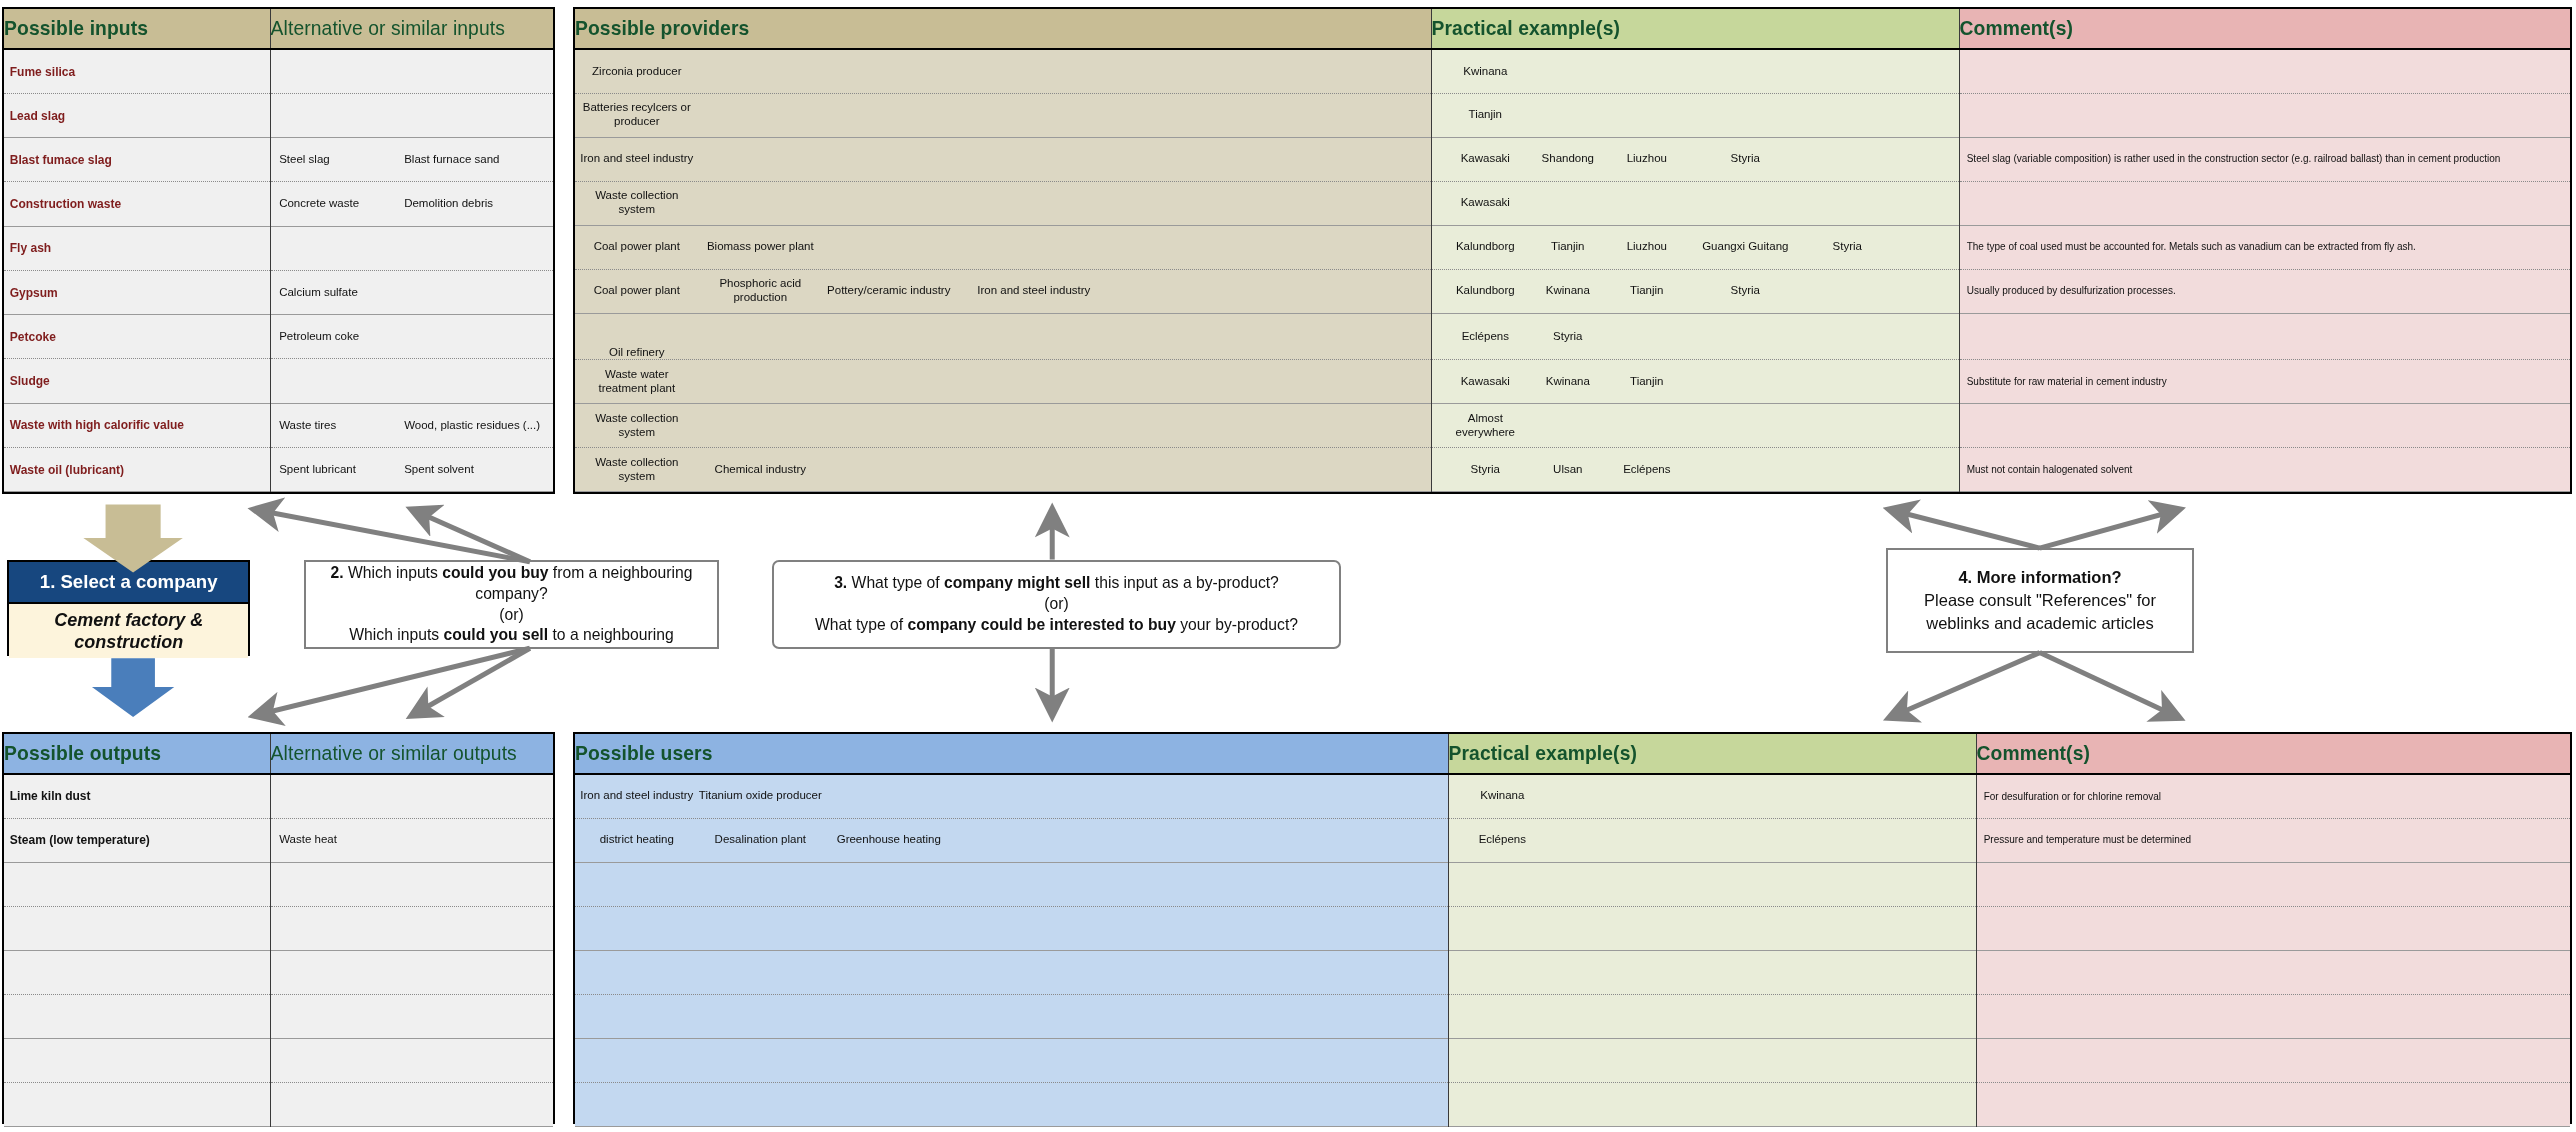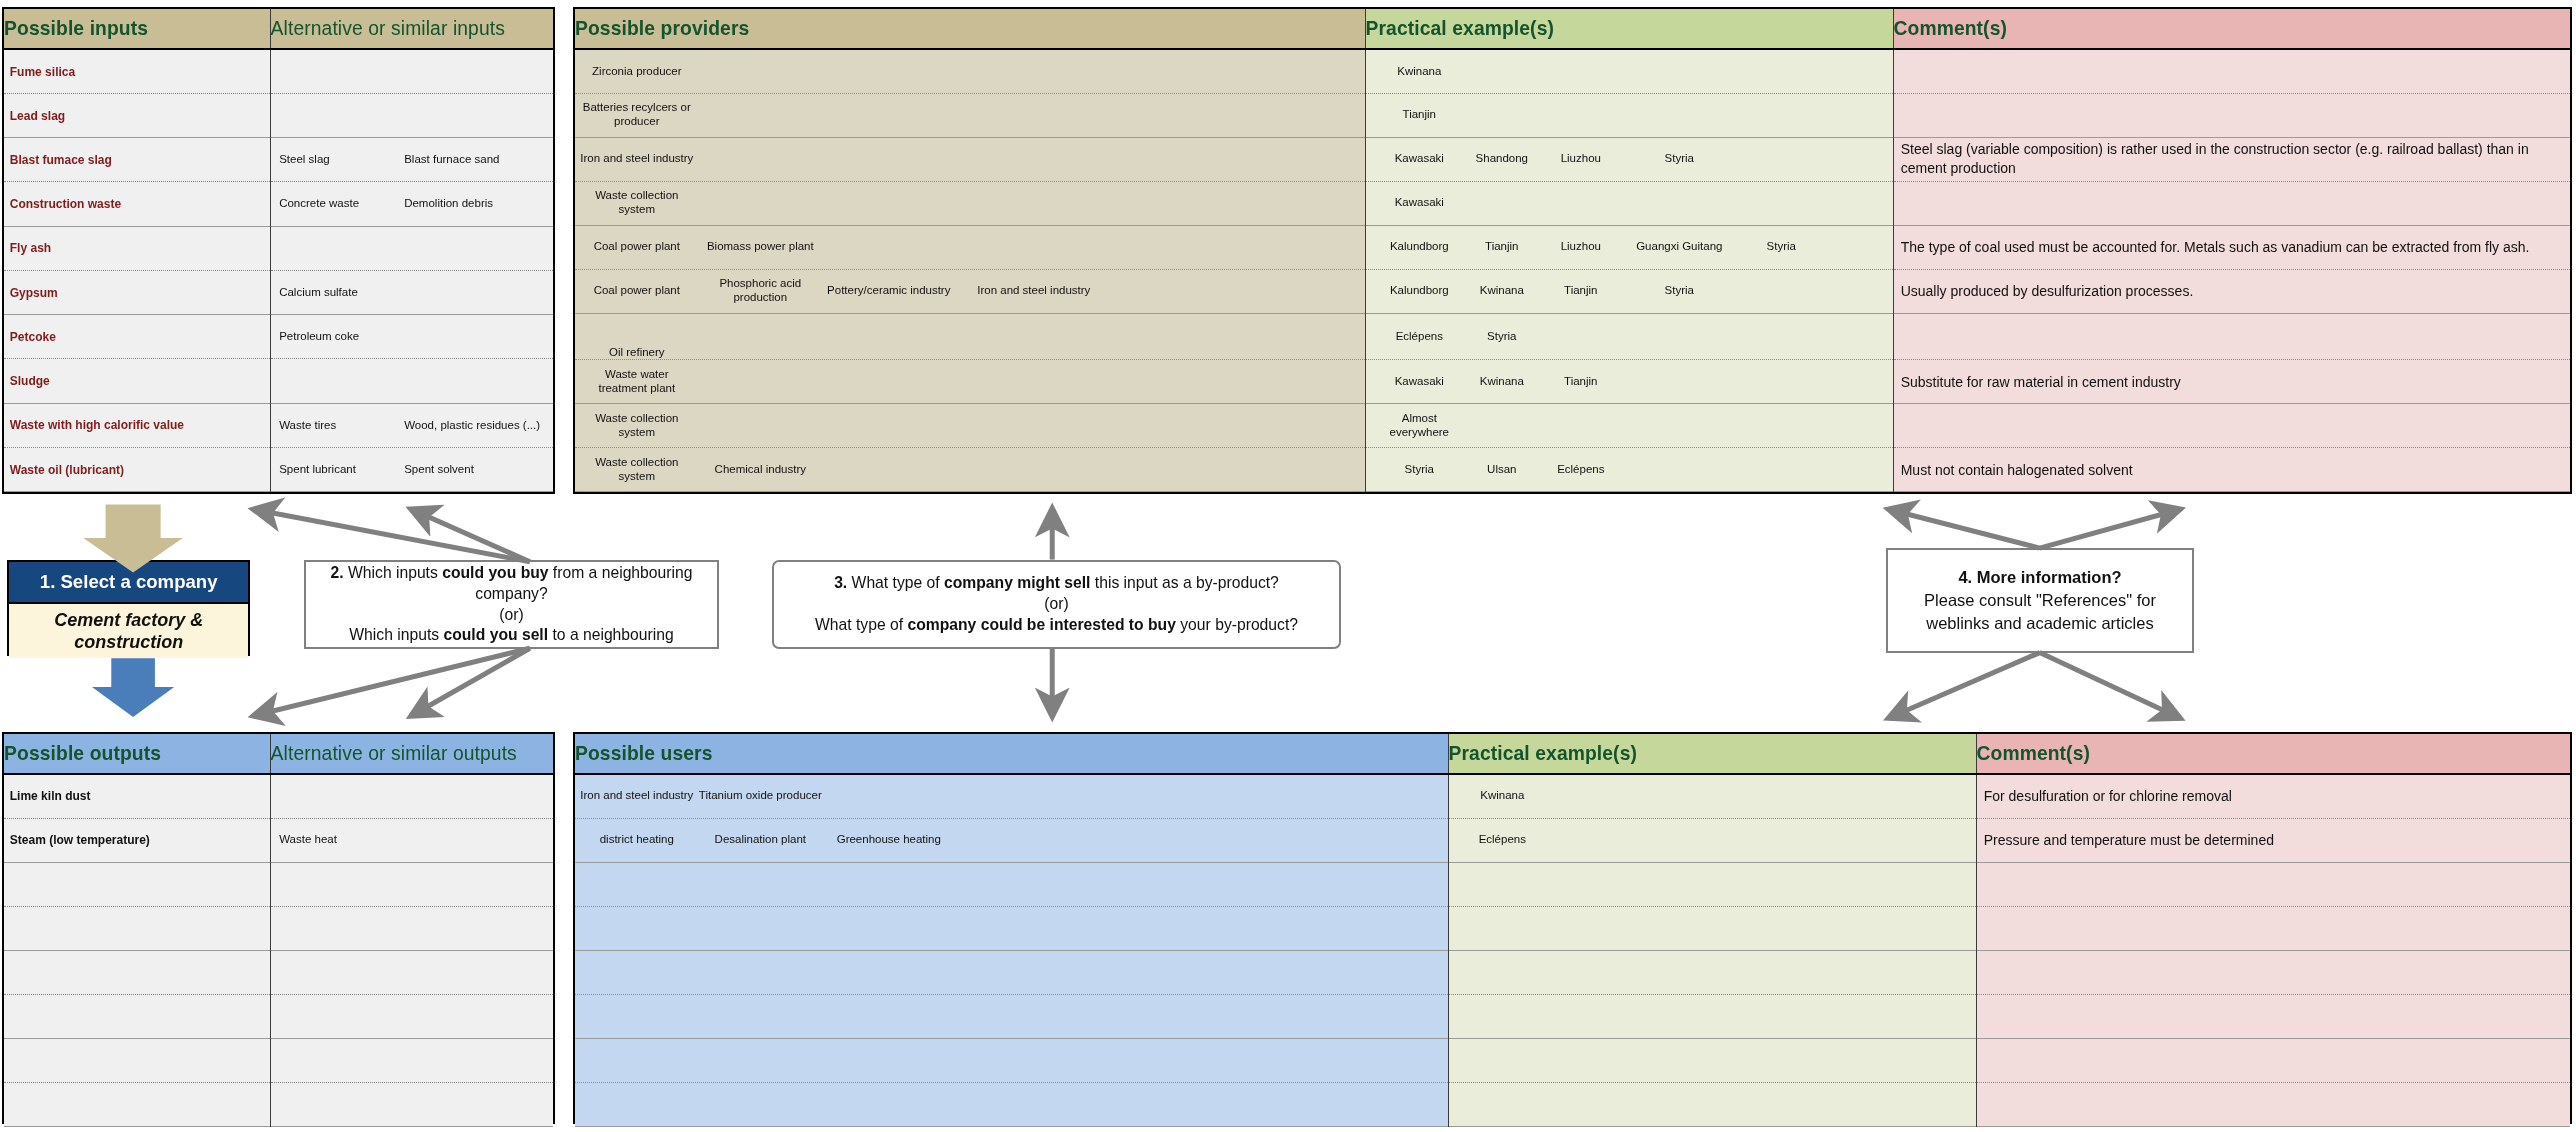--- a/index.html
+++ b/index.html
@@ -37,40 +37,40 @@
   .alt-wrap{display:flex;align-items:center;}
   .alt-wrap span{font-size:11.5px;color:#111;display:inline-block;line-height:1.15;}
   .alt-1{width:125px;padding-left:2.9px;}
   .alt-2{width:143px;}
 
   #inputs-table .hdr.h1{background:#c8bd95;}
   #inputs-table .hdr.h2{background:#c8bd95;}
 
   
   #providers-table{left:573px;top:7.2px;width:1999px;height:487px;}
-  #providers-table .c-prov{width:790px;}
+  #providers-table .c-prov{width:856px;}
   #providers-table .c-ex{width:528px;}
   #providers-table .hdr.hp{background:#c8bd95;border-right:1.4px solid #3a3a3a;}
   #providers-table .hdr.he{background:#c6d79b;border-right:1.4px solid #3a3a3a;}
   #providers-table .hdr.hc{background:#e8b4b4;}
   td.prov{background:#dcd7c3;}
   td.ex{background:#e9edd9;}
   td.com{background:#f2dcdc;}
   .chips{display:flex;align-items:center;}
   .chips span{font-size:11.5px;color:#111;text-align:center;line-height:1.2;display:inline-block;}
   .p1{width:115px;}
   .p2{width:132px;}
   .p3{width:125px;}
   .p4{width:165px;}
   .e1{width:79px;}
   .e2{width:86px;}
   .e3{width:72px;}
   .e4{width:125px;}
   .e5{width:79px;}
-  td.com .ctext{font-size:14px;color:#111;line-height:1.35;padding:0 7.2px;}
+  td.com .ctext{font-size:10px;color:#111;line-height:1.35;padding:0 7.2px;}
 
   
   #outputs-table{left:2.1px;top:732px;width:553px;height:392px;}
   #outputs-table .c-main{width:266px;}
   #outputs-table .hdr.o1{background:#8db3e2;}
   #outputs-table .hdr.o2{background:#8db3e2;}
   #outputs-table td.name{font-size:12px;font-weight:bold;color:#111;padding-left:5.7px;background:#f0f0f0;}
   #outputs-table td.alt{background:#f0f0f0;padding-left:5.7px;}
 
   

